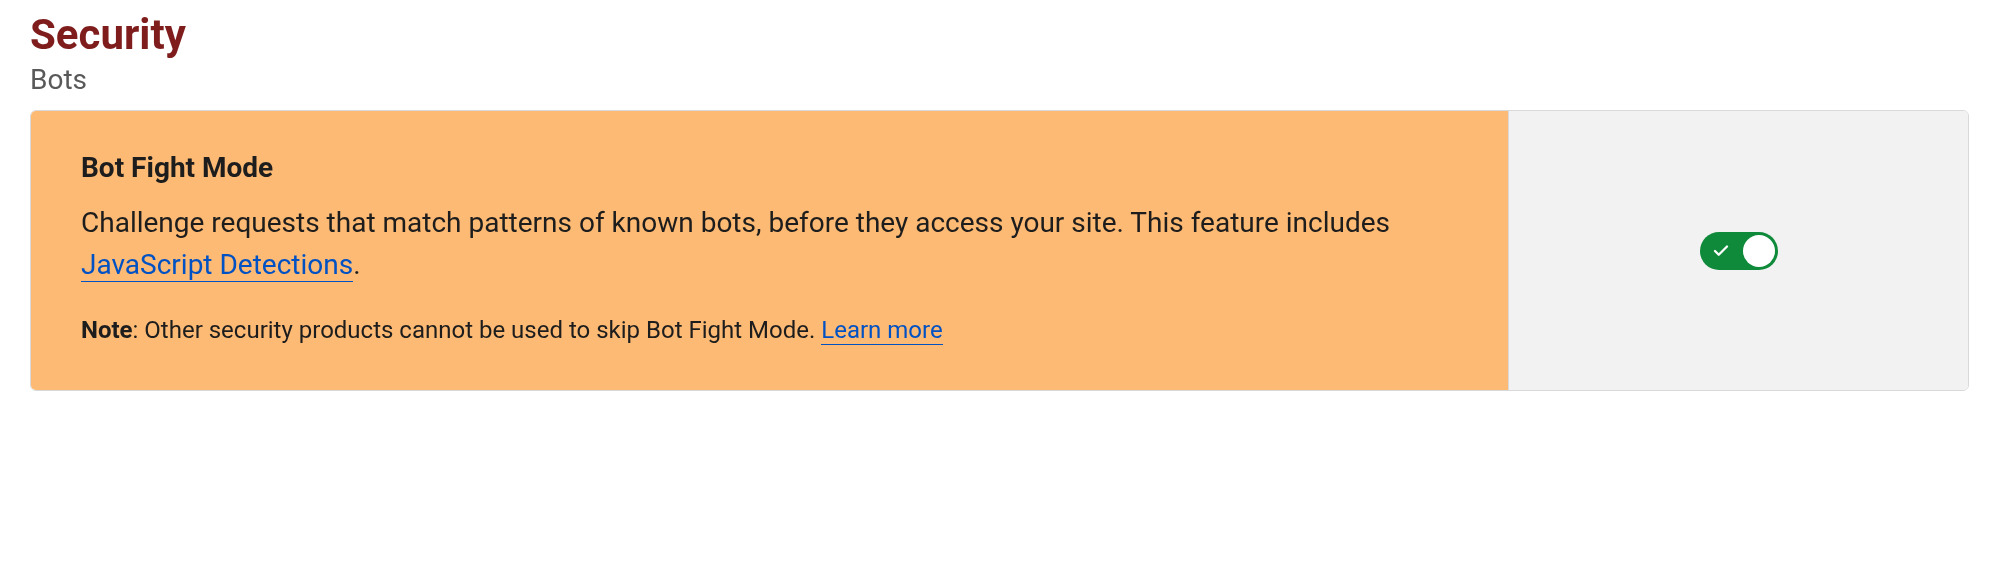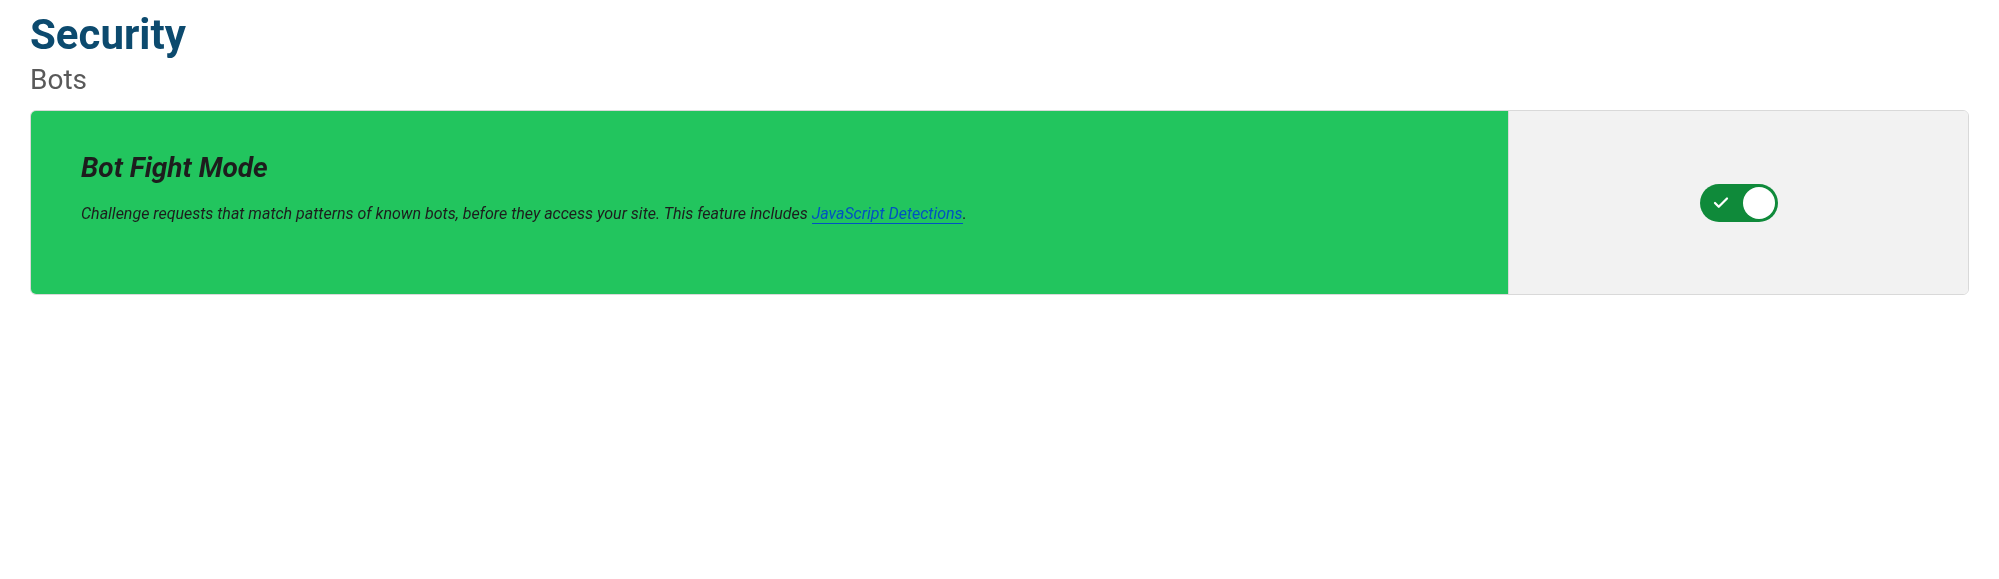--- a/index.html
+++ b/index.html
@@ -9,57 +9,56 @@
     }
     body {
       font-family: -apple-system, BlinkMacSystemFont, "Segoe UI", Roboto, Helvetica, Arial, sans-serif;
       background: #fff;
       padding: 10px 30px;
       color: #1d1d1d;
     }
     .page-title {
       font-size: 42px;
       font-weight: 700;
-      color: #0c4a6e;
+      color: #7f1d1d;
       margin-bottom: 4px;
     }
     .page-subtitle {
       font-size: 28px;
       font-weight: 400;
       color: #595959;
       margin-bottom: 14px;
     }
     .card {
       border: 1px solid #d9d9d9;
       border-radius: 6px;
       display: flex;
       overflow: hidden;
     }
     .card-left {
       flex: 1;
       padding: 40px 50px 42px 50px;
-      background: #22c55e;
-      font-style: italic;
+      background: #fdba74;
     }
     .card-right {
       width: 460px;
       background: #f2f2f2;
       border-left: 1px solid #d9d9d9;
       display: flex;
       align-items: center;
       justify-content: center;
     }
     .card-title {
       font-size: 28px;
       font-weight: 700;
       color: #1d1d1d;
       margin-bottom: 18px;
     }
     .card-desc {
-      font-size: 16px;
+      font-size: 28px;
       font-weight: 400;
       color: #1d1d1d;
       line-height: 1.5;
       margin-bottom: 26px;
     }
     .card-note {
       font-size: 24px;
       font-weight: 400;
       color: #1d1d1d;
       line-height: 1.5;
@@ -108,20 +107,23 @@
 
 <h1 class="page-title">Security</h1>
 <div class="page-subtitle">Bots</div>
 
 <div class="card">
   <div class="card-left">
     <h2 class="card-title">Bot Fight Mode</h2>
     <p class="card-desc">
       <span>Challenge requests that match patterns of known bots, before they access your site. This feature includes </span><a class="link">JavaScript Detections</a><span>.</span>
     </p>
+    <p class="card-note">
+      <span class="note-label">Note</span><span>: Other security products cannot be used to skip Bot Fight Mode. </span><a class="link">Learn more</a>
+    </p>
   </div>
   <div class="card-right">
     <div class="toggle">
       <span class="toggle-check">
         <svg width="18" height="18" viewBox="0 0 24 24" fill="none" stroke="white" stroke-width="3" stroke-linecap="round" stroke-linejoin="round">
           <polyline points="20 6 9 17 4 12"></polyline>
         </svg>
       </span>
       <span class="toggle-knob"></span>
     </div>

